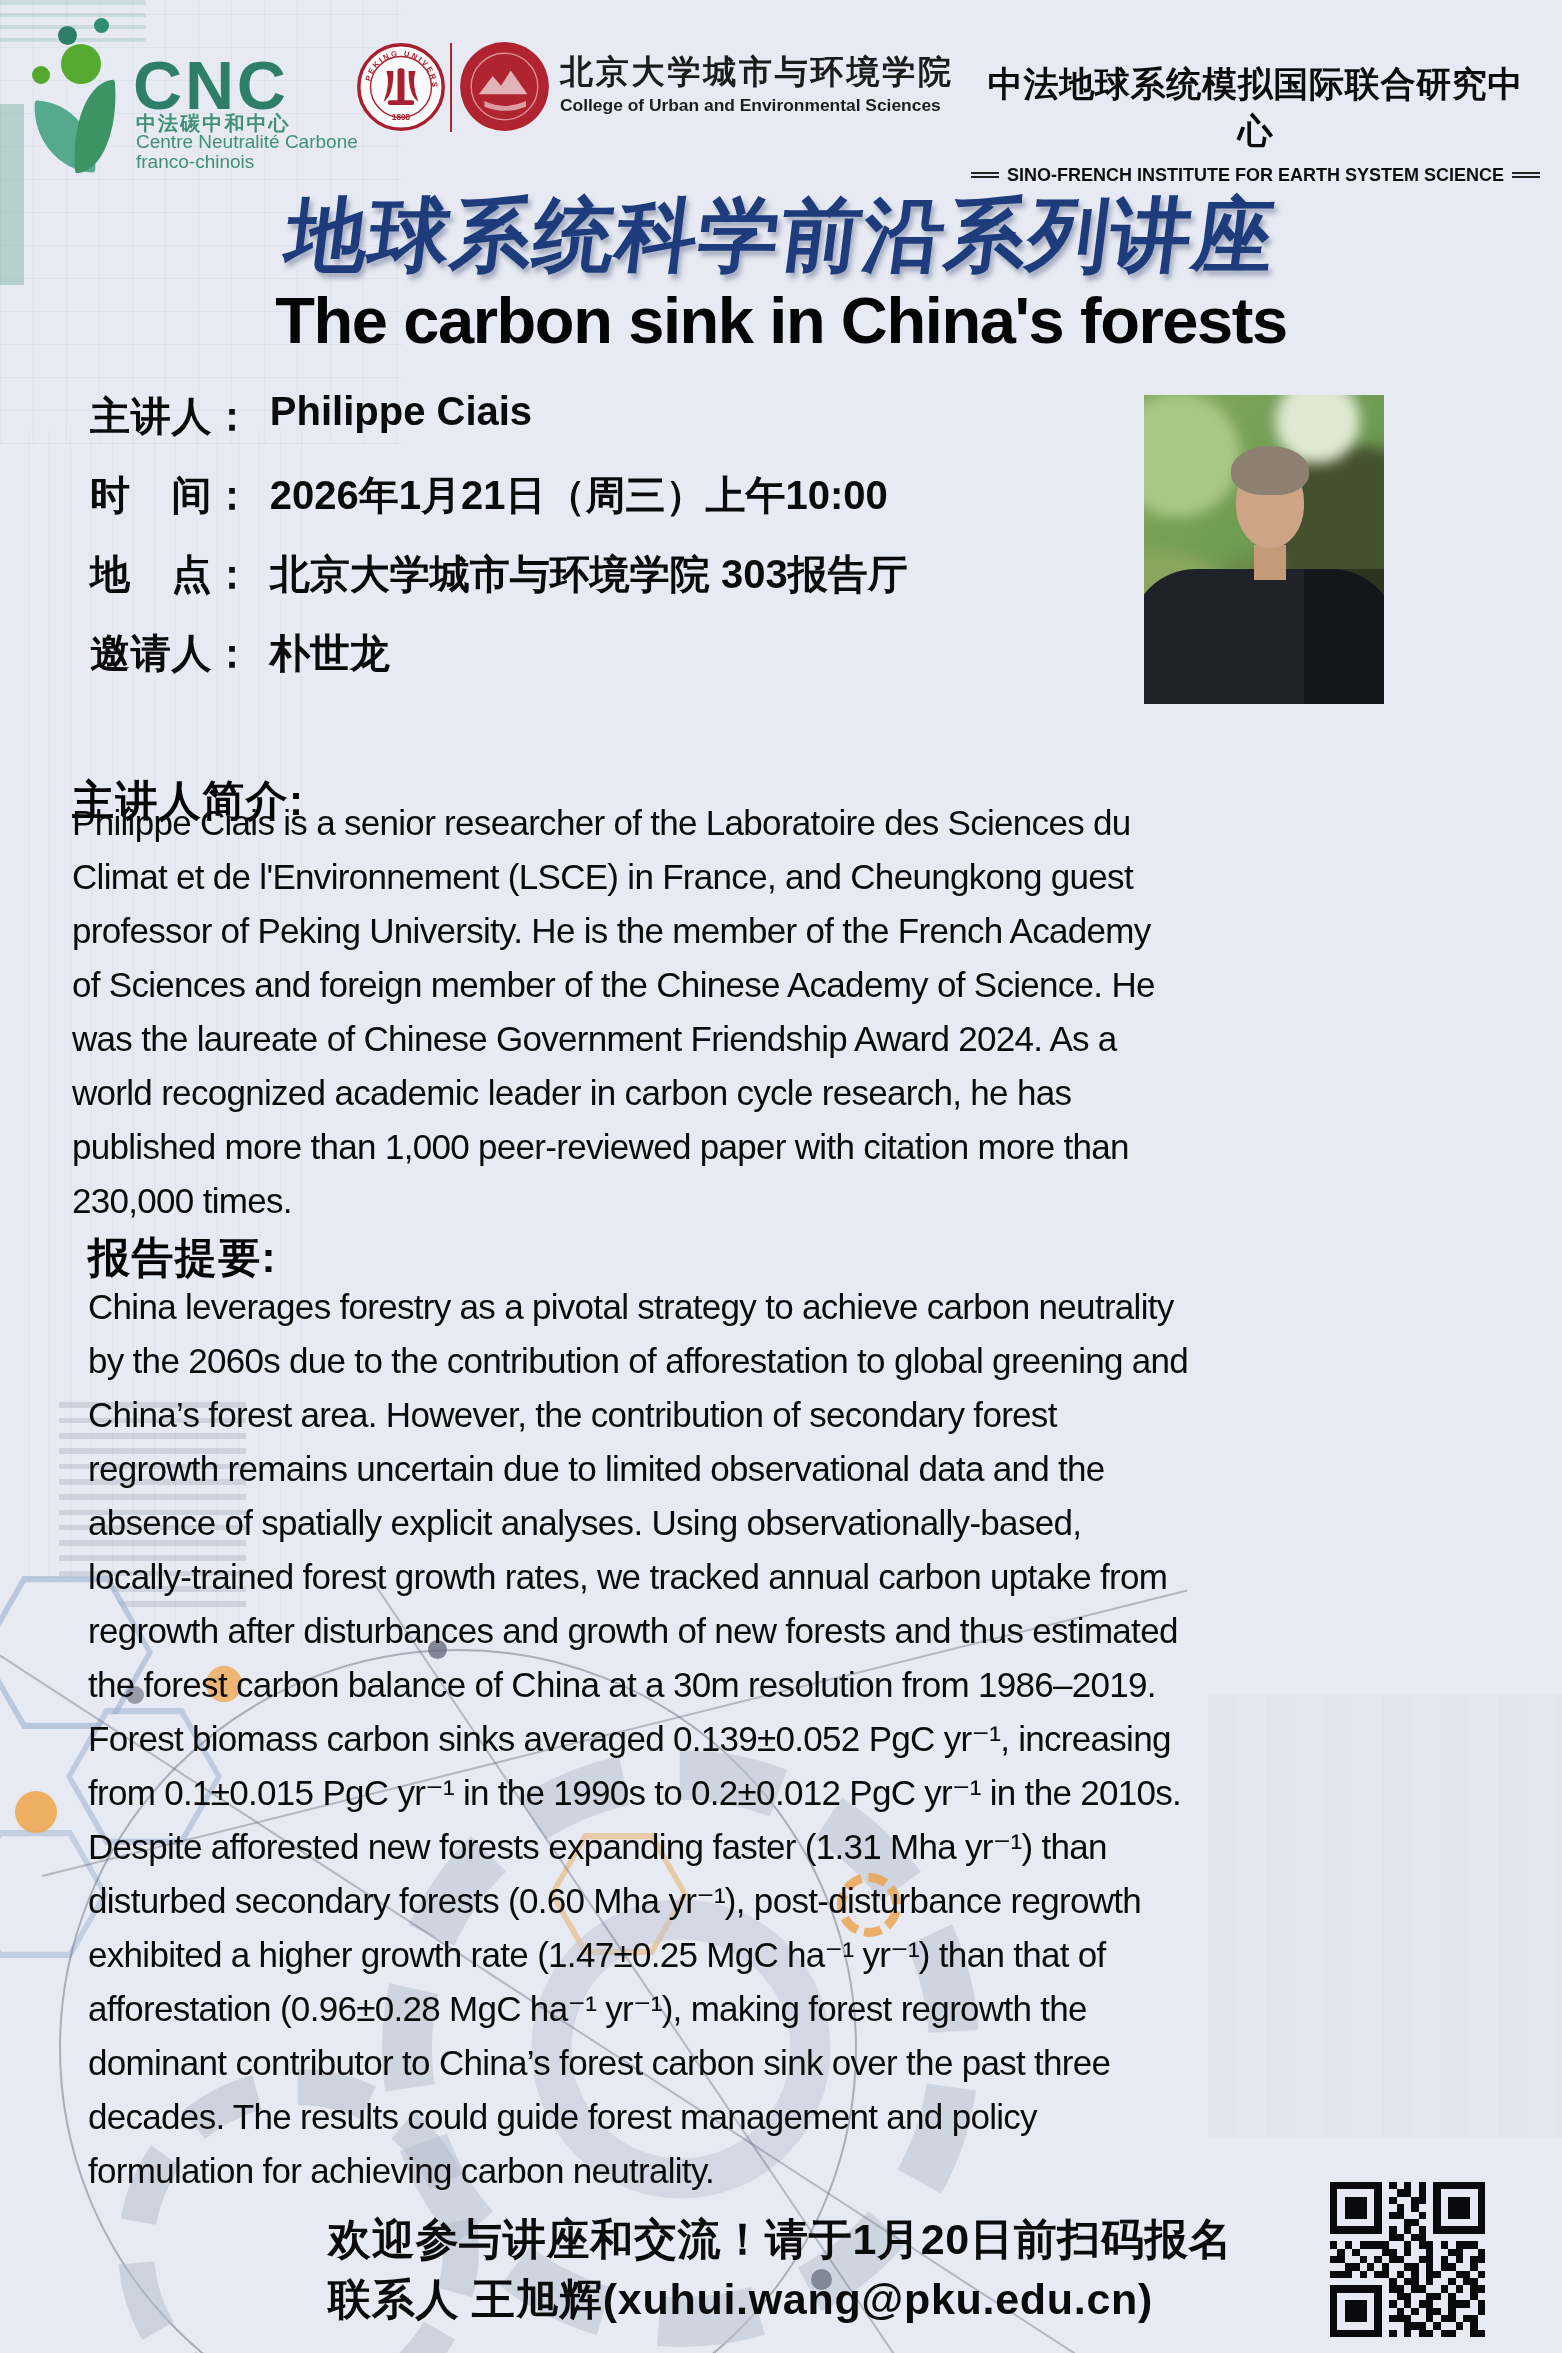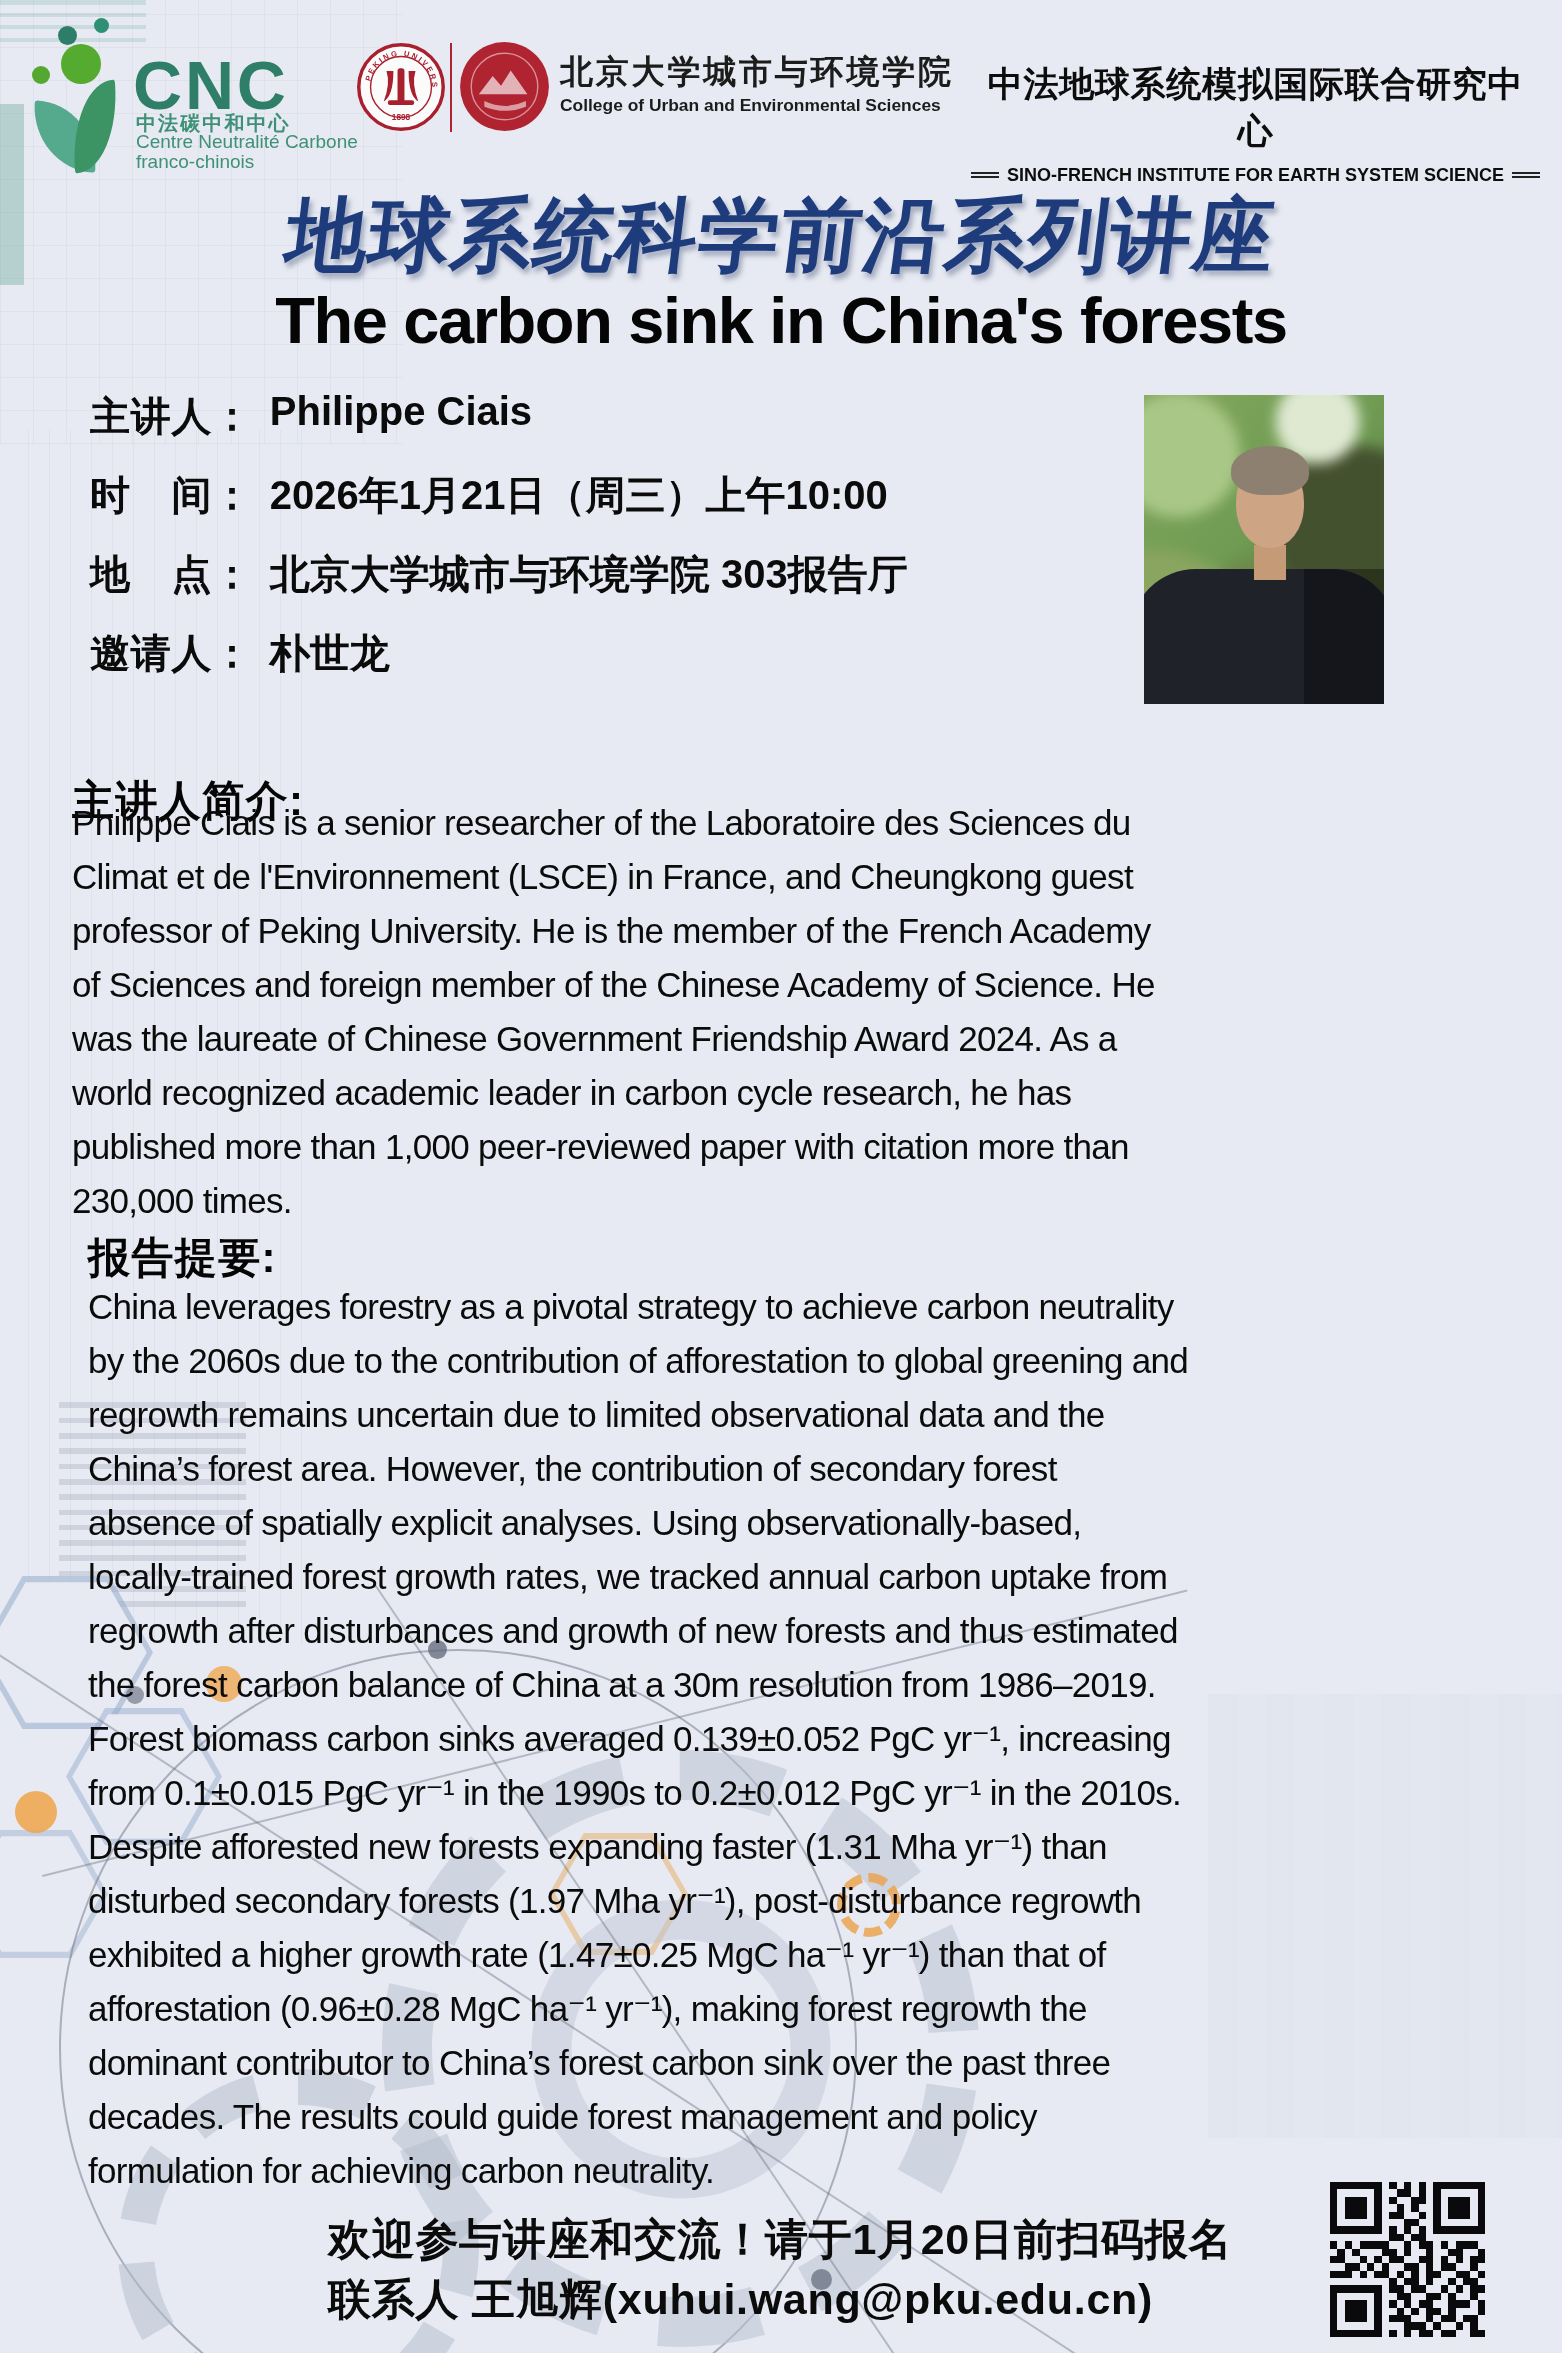--- a/index.html
+++ b/index.html
@@ -240,30 +240,30 @@
     <div>was the laureate of Chinese Government Friendship Award 2024. As a</div>
     <div>world recognized academic leader in carbon cycle research, he has</div>
     <div>published more than 1,000 peer-reviewed paper with citation more than</div>
     <div>230,000 times.</div>
   </div>
 
 <div class="abs sec-heading h-abs">报告提要:</div>
 <div class="abs para p-abs">
     <div>China leverages forestry as a pivotal strategy to achieve carbon neutrality</div>
     <div>by the 2060s due to the contribution of afforestation to global greening and</div>
+    <div>China’s forest area. However, the contribution of secondary forest</div>
     <div>regrowth remains uncertain due to limited observational data and the</div>
-    <div>China’s forest area. However, the contribution of secondary forest</div>
     <div>absence of spatially explicit analyses. Using observationally-based,</div>
     <div>locally-trained forest growth rates, we tracked annual carbon uptake from</div>
     <div>regrowth after disturbances and growth of new forests and thus estimated</div>
     <div>the forest carbon balance of China at a 30m resolution from 1986–2019.</div>
     <div>Forest biomass carbon sinks averaged 0.139±0.052 PgC yr⁻¹, increasing</div>
     <div>from 0.1±0.015 PgC yr⁻¹ in the 1990s to 0.2±0.012 PgC yr⁻¹ in the 2010s.</div>
     <div>Despite afforested new forests expanding faster (1.31 Mha yr⁻¹) than</div>
-    <div>disturbed secondary forests (1.97 Mha yr⁻¹), post-disturbance regrowth</div>
+    <div>disturbed secondary forests (0.60 Mha yr⁻¹), post-disturbance regrowth</div>
     <div>exhibited a higher growth rate (1.47±0.25 MgC ha⁻¹ yr⁻¹) than that of</div>
     <div>afforestation (0.96±0.28 MgC ha⁻¹ yr⁻¹), making forest regrowth the</div>
     <div>dominant contributor to China’s forest carbon sink over the past three</div>
     <div>decades. The results could guide forest management and policy</div>
     <div>formulation for achieving carbon neutrality.</div>
   </div>
 
 <div class="abs footer">
   <div>欢迎参与讲座和交流！请于1月20日前扫码报名</div>
   <div>联系人 王旭辉(xuhui.wang@pku.edu.cn)</div>

